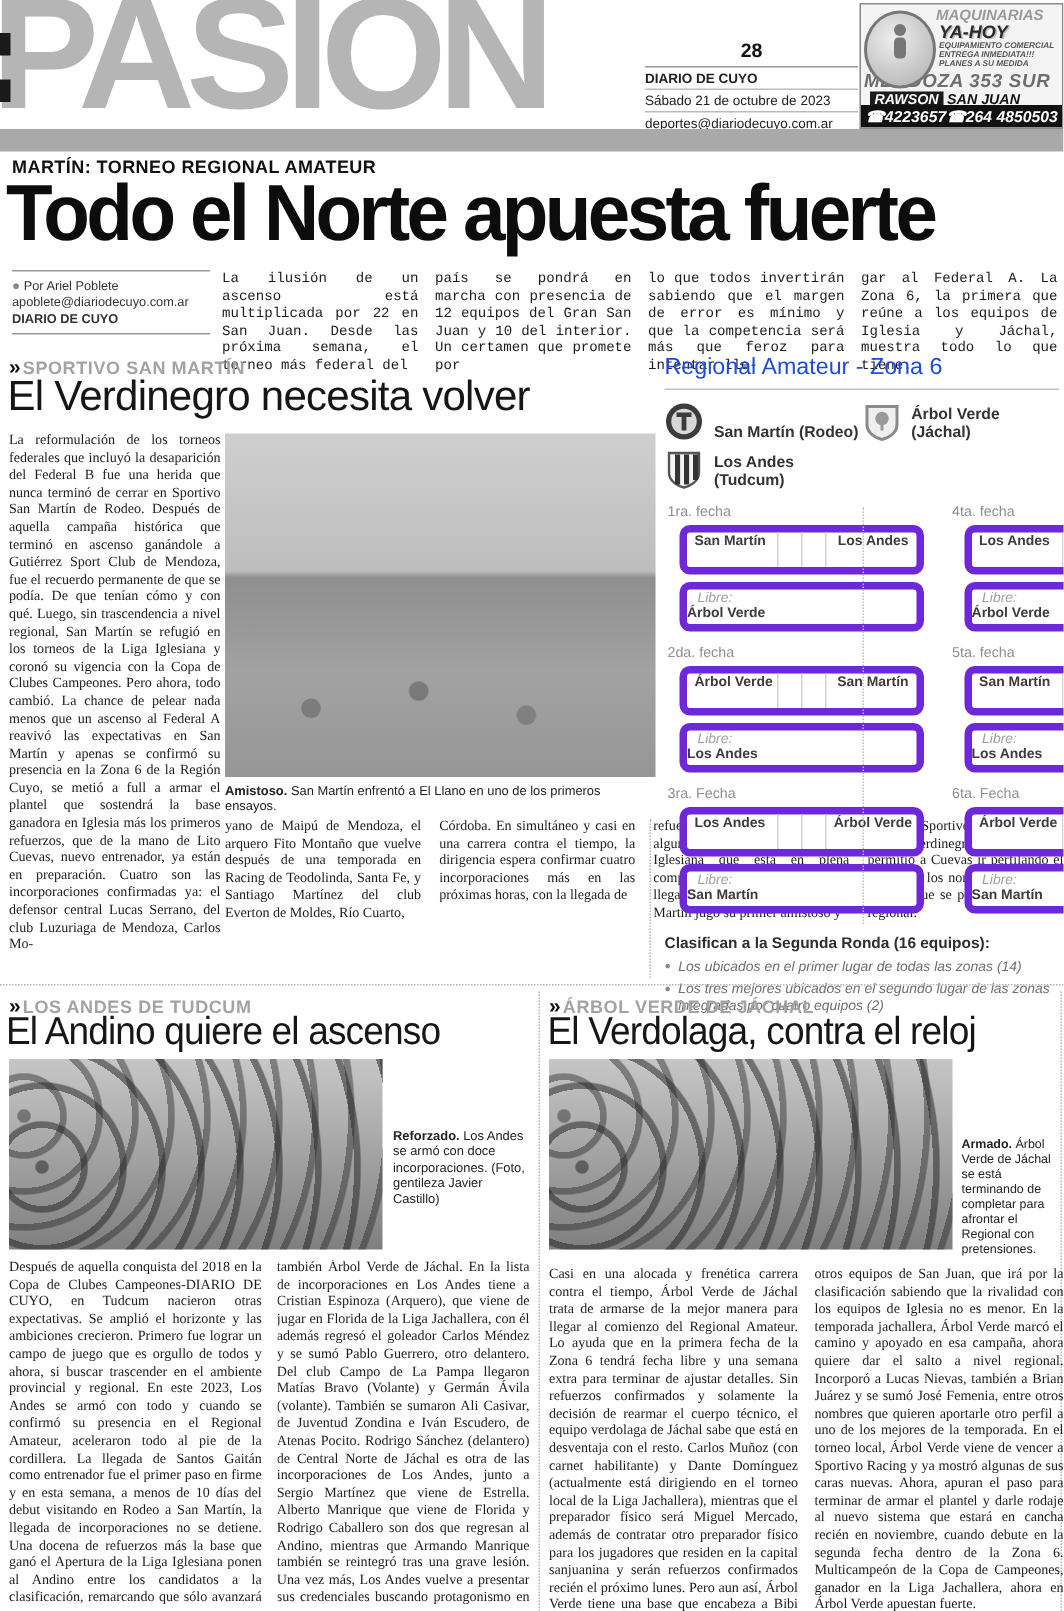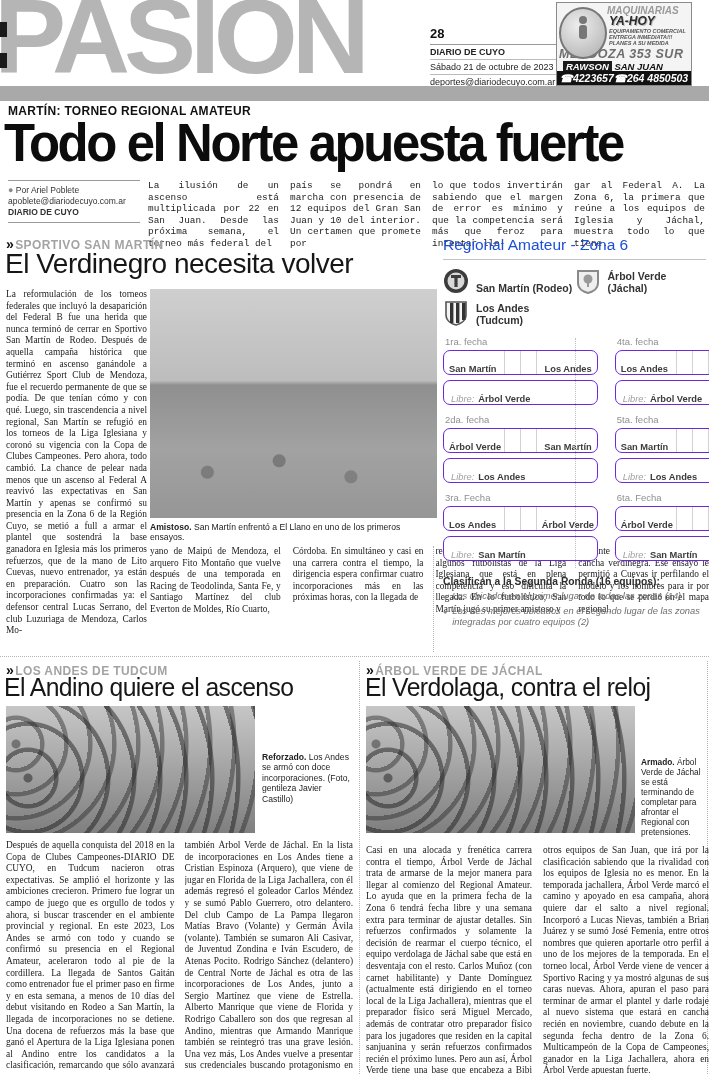--- a/index.html
+++ b/index.html
@@ -7,27 +7,27 @@
        font-family:"Liberation Sans",sans-serif;color:#111;
        -webkit-font-smoothing:antialiased;}
   #page{position:relative;width:709px;height:1074px;background:#fff;}
 
   
   .brand{position:absolute;left:-6px;top:-14px;width:500px;height:100px;overflow:hidden;
          font-weight:bold;font-size:106px;line-height:100px;letter-spacing:-6px;
          color:#b5b5b5;transform:scaleX(1.02);transform-origin:left top;white-space:nowrap;}
   .fold-tab{position:absolute;left:0;width:7px;height:15px;background:#1a1a1a;}
   .mast-info{position:absolute;left:430px;top:26px;width:142px;font-size:9px;}
-  .mast-info .pn{font-weight:bold;font-size:13px;padding-bottom:3px;border-bottom:1px solid #999;}
+  .mast-info .pn{font-weight:bold;font-size:13px;padding-bottom:3px;border-bottom:1px solid #999;text-align:center;}
   .mast-info .row{padding:2px 0;border-bottom:1px solid #bbb;color:#222;}
   .mast-info .row.b{font-weight:bold;}
   .graybar{position:absolute;left:0;top:86px;width:709px;height:15px;background:#a9a9a9;}
 
   
-  .ad{position:absolute;left:556px;top:2px;width:134px;height:82px;border:1px solid #8a8a8a;
+  .ad{position:absolute;left:573px;top:2px;width:134px;height:82px;border:1px solid #8a8a8a;
       background:#f4f4f4;font-style:italic;overflow:hidden;}
   .ad .emblem{position:absolute;left:2px;top:4px;width:44px;height:48px;border-radius:50%;
       border:2px solid #777;background:radial-gradient(circle at 40% 35%,#eee 0%,#bdbdbd 75%);}
   .ad .emblem svg{display:block;margin:5px auto 0;}
   .ad .t1{margin:2px 2px 0 50px;font-size:10px;font-weight:bold;color:#9a9a9a;white-space:nowrap;}
   .ad .t2{margin:-2px 2px 0 52px;font-size:12px;font-weight:bold;color:#2b2b2b;
           text-shadow:1px 1px 0 #bbb;white-space:nowrap;}
   .ad .s{margin:0 2px 0 52px;font-size:5.5px;color:#555;font-weight:bold;white-space:nowrap;}
   .ad .addr{margin:1px 0 0 2px;font-size:12.5px;font-weight:bold;color:#6e6e6e;
             letter-spacing:.5px;white-space:nowrap;}
@@ -82,27 +82,27 @@
   
   .zona{position:absolute;left:443px;top:236px;width:263px;}
   .zona-title{font-size:15.5px;color:#1d4ed8;border-bottom:1px solid #c2c2c2;padding-bottom:5px;}
   .zona-teams{display:grid;grid-template-columns:1fr 1fr;row-gap:6px;margin:8px 0 10px;}
   .teamrow{display:flex;align-items:flex-end;gap:7px;font-size:10.5px;font-weight:bold;color:#333;}
   .crest{width:26px;height:26px;flex:0 0 auto;}
   .fixgrid{position:relative;display:grid;grid-template-columns:1fr 1fr;column-gap:17px;}
   .fixgrid .vdiv{position:absolute;left:50%;top:2px;bottom:2px;border-left:1px dotted #bdbdbd;}
   .fixture{margin-bottom:9px;}
   .fixlabel{font-size:9.5px;color:#8f8f8f;margin:0 0 3px 2px;}
-  .matchbox,.librebox{border:1px solid #6d28d9;border-radius:7px;height:23px;display:flex;
-            align-items:flex-end;font-size:9.3px;font-weight:bold;color:#3c3c3c;background:#fff;}
+  .matchbox,.librebox{border:5px solid #6d28d9;border-radius:7px;height:23px;display:flex;
+            align-items:flex-start;font-size:9.3px;font-weight:bold;color:#3c3c3c;background:#fff;margin-left:10px;}
   .matchbox .tn{flex:1;padding:0 5px;white-space:nowrap;overflow:hidden;}
   .matchbox .tn.r{text-align:right;}
   .matchbox .cells{display:flex;height:100%;}
   .matchbox .cell{width:15px;height:100%;border-left:1px solid #d2d2d2;}
-  .librebox{margin-top:5px;font-weight:bold;}
+  .librebox{margin-top:5px;font-weight:bold;flex-direction:column;}
   .librebox .ll{font-style:italic;color:#a0a0a0;font-weight:normal;padding:0 4px 0 7px;}
   .qualify{margin-top:6px;}
   .qualify .qt{font-size:10.3px;font-weight:bold;color:#2e2e2e;margin-bottom:4px;}
   .qualify .qr{display:flex;gap:5px;font-size:9.3px;font-style:italic;color:#6f6f6f;
                line-height:11.5px;margin-bottom:3px;}
   .qualify .qb{color:#8a8a8a;font-size:7px;line-height:11px;}
 
   
   .hr-dot{position:absolute;left:0;top:656px;width:709px;border-top:1px dotted #b3b3b3;}
   .vr-dot{position:absolute;border-left:1px dotted #b3b3b3;}

